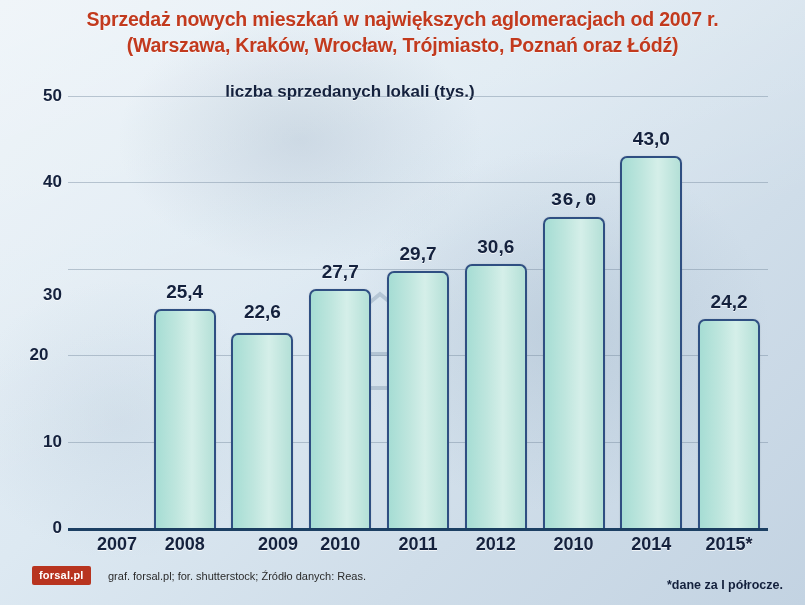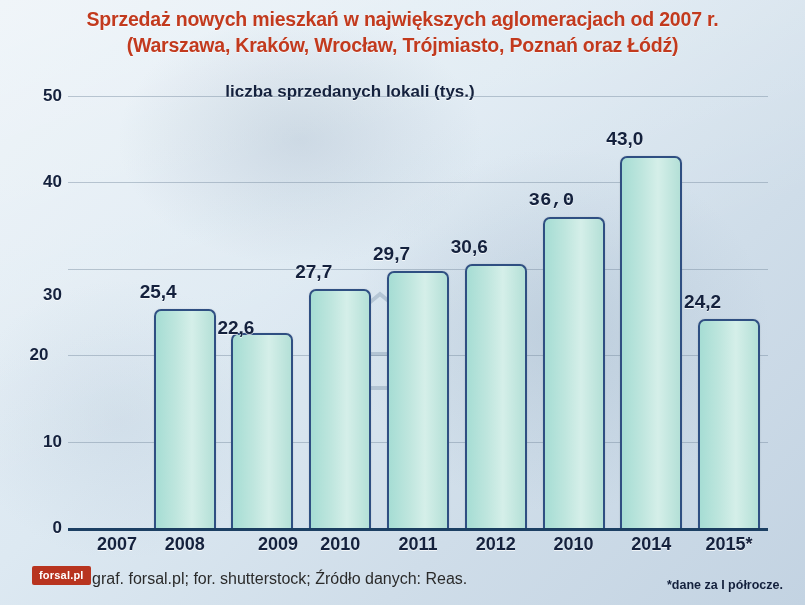--- a/index.html
+++ b/index.html
@@ -120,21 +120,21 @@
     border: 2px solid #2f4f82;
     border-bottom: none;
     border-radius: 7px 7px 0 0;
     box-sizing: border-box;
     box-shadow: 0 0 2px rgba(0,0,0,0.12);
   }
   .bar-value {
     position: absolute;
     width: 90px;
     left: -14px;
-    text-align: left;
+    text-align: center;
     font-size: 19px;
     font-weight: bold;
     color: #14213d;
     text-shadow: 0 1px 0 rgba(255,255,255,0.7);
   }
   .cat-label {
     position: absolute;
     top: 534px;
     width: 92px;
     text-align: center;
@@ -150,23 +150,23 @@
     background: #b8341f;
     color: #ffffff;
     font-size: 11px;
     font-weight: bold;
     padding: 3px 7px 4px 7px;
     border-radius: 2px;
     letter-spacing: 0.2px;
   }
   #credits {
     position: absolute;
-    left: 92px;
+    left: 108px;
     top: 570px;
-    font-size: 16px;
+    font-size: 11px;
     color: #2b2b2b;
   }
   #footnote {
     position: absolute;
     right: 22px;
     top: 578px;
     font-size: 12.5px;
     font-weight: bold;
     color: #14213d;
   }
@@ -208,21 +208,21 @@
         <div class="axis-label" style="top: 0px;">50</div>
       </div>
     <div class="x-axis"></div>
     <div class="bars" id="bars">
         <div class="bar-wrap" style="left: 85.6667px; height: 219.456px;">
           <div class="bar" style="height: 219.456px;"></div>
           <div class="bar-value" style="bottom: 225.456px;">25,4</div>
         </div>
         <div class="bar-wrap" style="left: 163.444px; height: 195.264px;">
           <div class="bar" style="height: 195.264px;"></div>
-          <div class="bar-value" style="bottom: 189px;">22,6</div>
+          <div class="bar-value" style="bottom: 205px;">22,6</div>
         </div>
         <div class="bar-wrap" style="left: 241.222px; height: 239.328px;">
           <div class="bar" style="height: 239.328px;"></div>
           <div class="bar-value" style="bottom: 245.328px;">27,7</div>
         </div>
         <div class="bar-wrap" style="left: 319px; height: 256.608px;">
           <div class="bar" style="height: 256.608px;"></div>
           <div class="bar-value" style="bottom: 262.608px;">29,7</div>
         </div>
         <div class="bar-wrap" style="left: 396.778px; height: 264.384px;">

